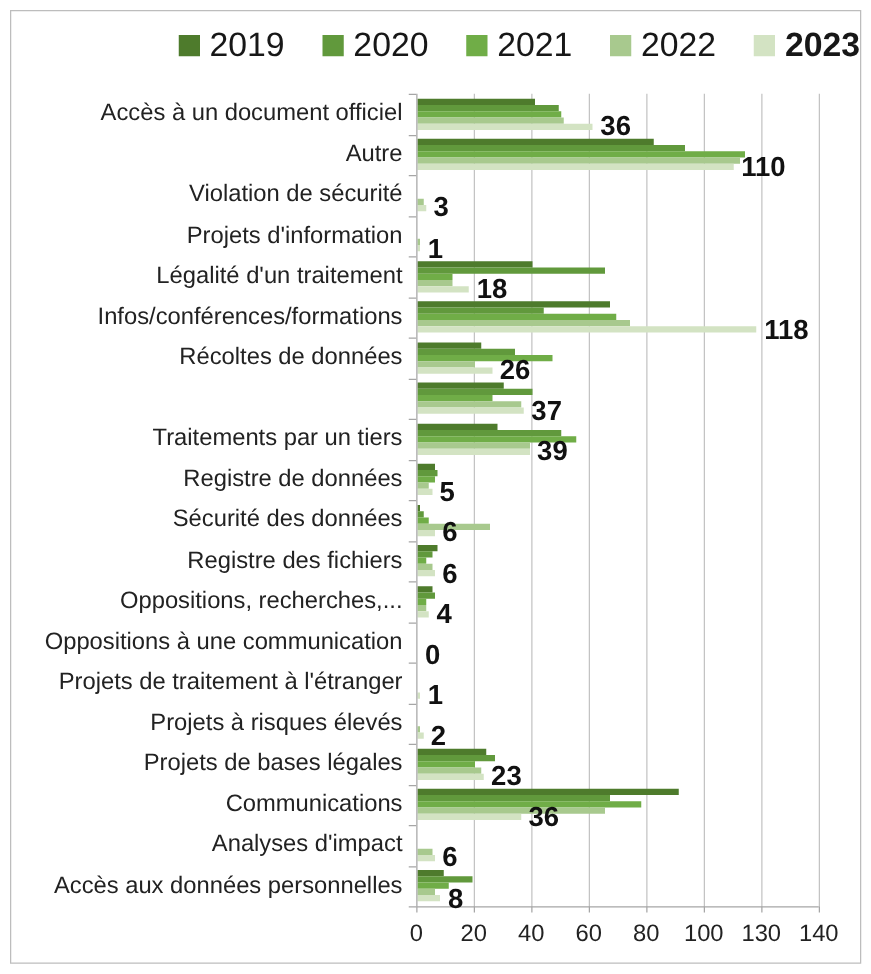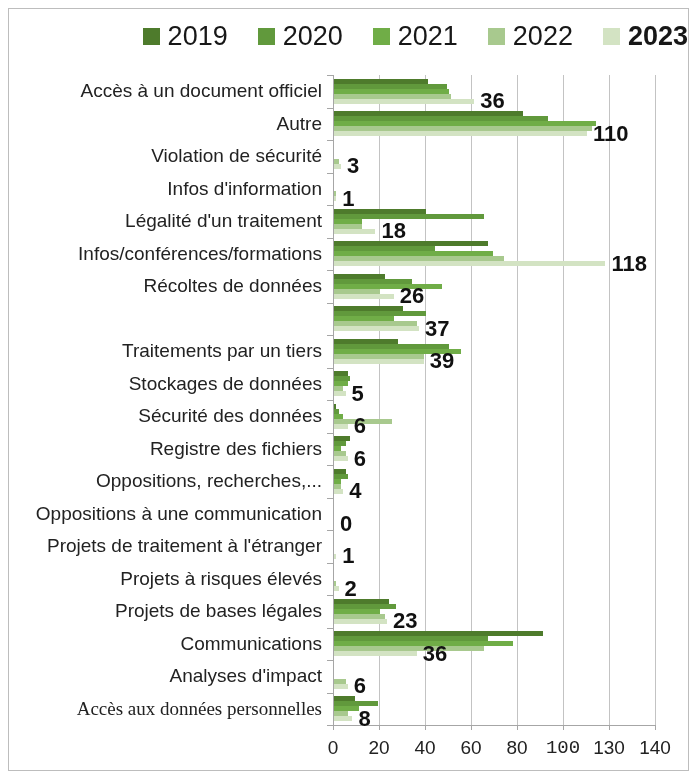--- a/index.html
+++ b/index.html
@@ -46,36 +46,36 @@
       </div>
       <div class="legend-item">
         <span class="legend-swatch" style="background: rgb(211, 227, 195);"></span>
         <span class="legend-label bold">2023</span>
       </div>
     </div>
   <div class="labels" id="labels">
       <div class="cat-label" style="top: 0px; height: 32.5px;">Accès à un document officiel</div>
       <div class="cat-label" style="top: 32.5px; height: 32.5px;">Autre</div>
       <div class="cat-label" style="top: 65px; height: 32.5px;">Violation de sécurité</div>
-      <div class="cat-label" style="top: 97.5px; height: 32.5px;">Infos d'information</div>
+      <div class="cat-label" style="top: 97.5px; height: 32.5px;">Projets d'information</div>
       <div class="cat-label" style="top: 130px; height: 32.5px;">Légalité d'un traitement</div>
       <div class="cat-label" style="top: 162.5px; height: 32.5px;">Infos/conférences/formations</div>
       <div class="cat-label" style="top: 195px; height: 32.5px;">Récoltes de données</div>
       <div class="cat-label" style="top: 260px; height: 32.5px;">Traitements par un tiers</div>
-      <div class="cat-label" style="top: 292.5px; height: 32.5px;">Stockages de données</div>
+      <div class="cat-label" style="top: 292.5px; height: 32.5px;">Registre de données</div>
       <div class="cat-label" style="top: 325px; height: 32.5px;">Sécurité des données</div>
       <div class="cat-label" style="top: 357.5px; height: 32.5px;">Registre des fichiers</div>
       <div class="cat-label" style="top: 390px; height: 32.5px;">Oppositions, recherches,...</div>
       <div class="cat-label" style="top: 422.5px; height: 32.5px;">Oppositions à une communication</div>
       <div class="cat-label" style="top: 455px; height: 32.5px;">Projets de traitement à l'étranger</div>
       <div class="cat-label" style="top: 487.5px; height: 32.5px;">Projets à risques élevés</div>
       <div class="cat-label" style="top: 520px; height: 32.5px;">Projets de bases légales</div>
       <div class="cat-label" style="top: 552.5px; height: 32.5px;">Communications</div>
       <div class="cat-label" style="top: 585px; height: 32.5px;">Analyses d'impact</div>
-      <div class="cat-label" style="top: 617.5px; height: 32.5px; font-family: Liberation Serif, serif;">Accès aux données personnelles</div>
+      <div class="cat-label" style="top: 617.5px; height: 32.5px;">Accès aux données personnelles</div>
     </div>
   <div class="plot" id="plot">
       <div class="tick-left" style="top: 0px;"></div>
       <div class="tick-left" style="top: 32.5px;"></div>
       <div class="tick-left" style="top: 65px;"></div>
       <div class="tick-left" style="top: 97.5px;"></div>
       <div class="tick-left" style="top: 130px;"></div>
       <div class="tick-left" style="top: 162.5px;"></div>
       <div class="tick-left" style="top: 195px;"></div>
       <div class="tick-left" style="top: 227.5px;"></div>
@@ -208,17 +208,17 @@
       <div class="bar" style="top: 636.3px; height: 5.1px; width: 13.8px; background: rgb(168, 201, 142);"></div>
       <div class="bar" style="top: 641.4px; height: 5.1px; width: 18.4px; background: rgb(211, 227, 195);"></div>
       <div class="data-label" style="left: 25.4px; top: 643.95px;">8</div>
     </div>
   <div class="xaxis" id="xaxis">
       <div class="x-tick-label" style="left: 0px;">0</div>
       <div class="x-tick-label" style="left: 46px;">20</div>
       <div class="x-tick-label" style="left: 92px;">40</div>
       <div class="x-tick-label" style="left: 138px;">60</div>
       <div class="x-tick-label" style="left: 184px;">80</div>
-      <div class="x-tick-label" style="left: 230px; font-family: Liberation Mono, monospace;">100</div>
+      <div class="x-tick-label" style="left: 230px;">100</div>
       <div class="x-tick-label" style="left: 276px;">130</div>
       <div class="x-tick-label" style="left: 322px;">140</div>
     </div>
 </div>
 
 </body></html>

